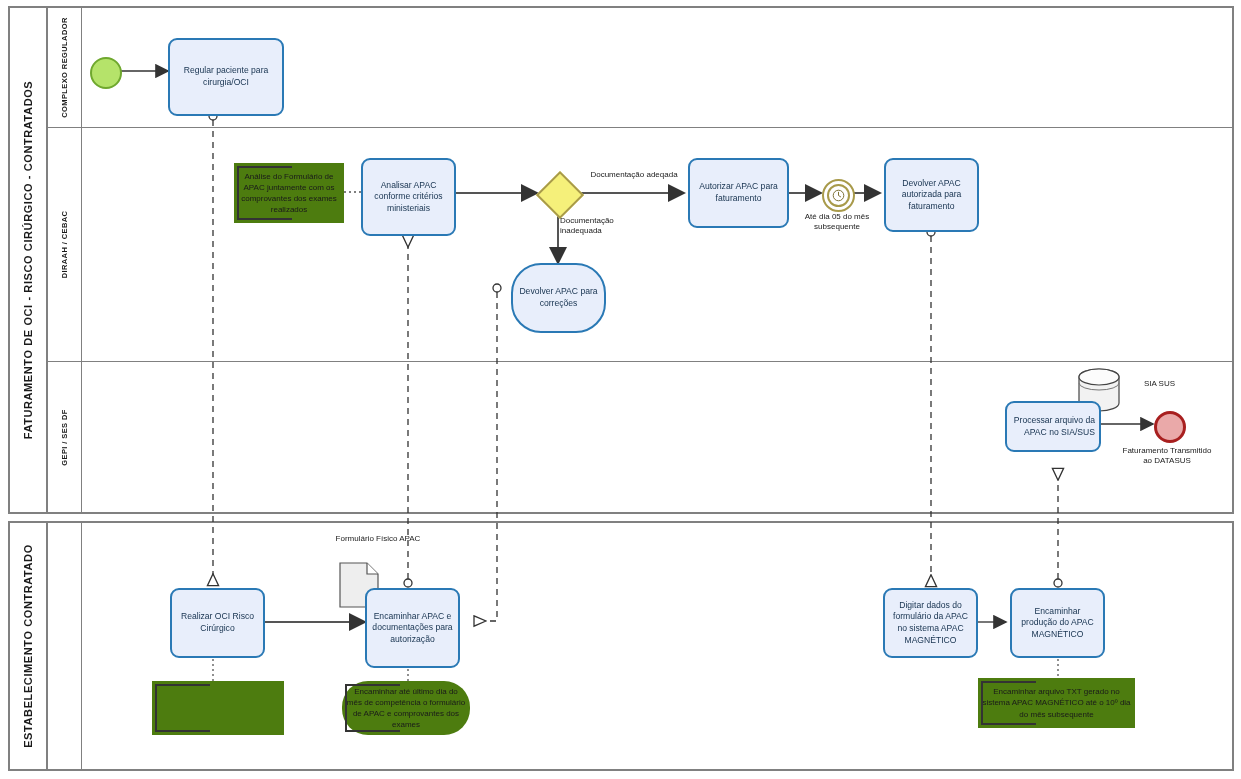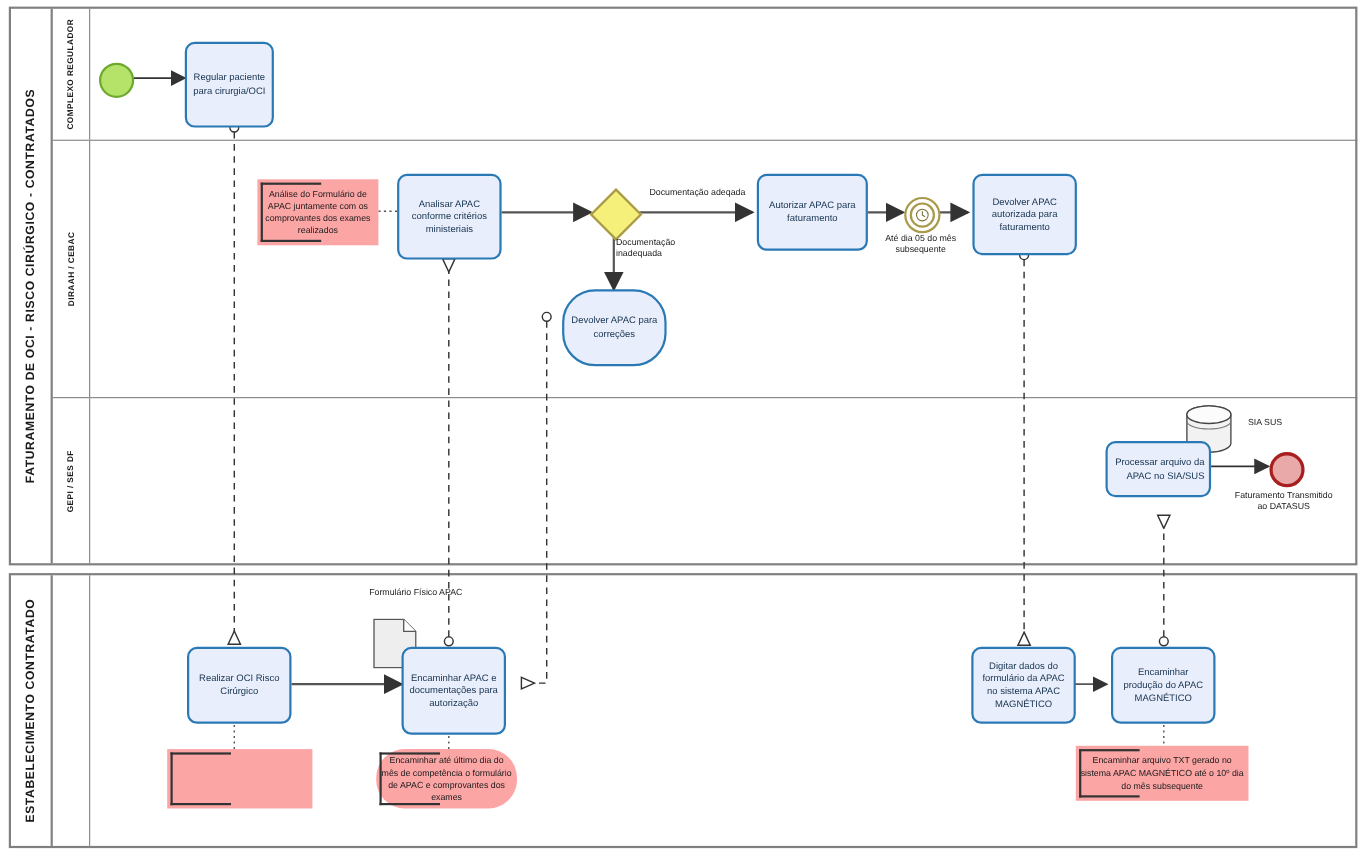--- a/index.html
+++ b/index.html
@@ -12,21 +12,21 @@
     color:#1a1a1a;letter-spacing:.6px;}
   .lane{position:absolute;left:38px;box-sizing:border-box;border-bottom:1px solid #808080;}
   .lane.last{border-bottom:none;}
   .lane-title{position:absolute;left:0;top:0;width:34px;height:100%;
     border-right:1px solid #808080;box-sizing:border-box;display:flex;align-items:center;justify-content:center;}
   .lane-title span{transform:rotate(-90deg);white-space:nowrap;font-size:7.5px;font-weight:bold;
     color:#1a1a1a;letter-spacing:.4px;}
   .task{position:absolute;box-sizing:border-box;background:#e8eefb;border:2px solid #2a79b5;
     border-radius:9px;display:flex;align-items:center;justify-content:center;text-align:center;
     font-size:8.6px;color:#16324f;line-height:1.35;padding:4px;}
-  .annot{position:absolute;box-sizing:border-box;background:#fca5a5;
+  .annot{position:absolute;box-sizing:border-box;background:#4d7c0f;
     display:flex;align-items:center;justify-content:center;text-align:center;
     font-size:8px;color:#1a1a1a;line-height:1.4;padding:4px;}
   .annot::before{content:"";position:absolute;left:3px;top:3px;width:55px;height:2px;background:#333;}
   .annot::after{content:"";position:absolute;left:3px;bottom:3px;width:55px;height:2px;background:#333;}
   .annot .abar{position:absolute;left:3px;top:3px;bottom:3px;width:2px;background:#333;}
   .start-ev{position:absolute;border-radius:50%;background:#b5e36a;border:2px solid #6fa82e;}
   .end-ev{position:absolute;border-radius:50%;background:#eaa9a9;border:3px solid #a81f1f;}
   .timer-ev{position:absolute;border-radius:50%;border:2px solid #a89a4a;background:#fff;}
   .timer-ev .inner{position:absolute;left:3px;top:3px;right:3px;bottom:3px;border-radius:50%;
     border:2px solid #a89a4a;display:flex;align-items:center;justify-content:center;}
@@ -126,21 +126,21 @@
 
     <line x1="213" y1="659" x2="213" y2="681" stroke="#555" stroke-width="1.3" stroke-dasharray="2,3"></line>
     <line x1="408" y1="659" x2="408" y2="681" stroke="#555" stroke-width="1.3" stroke-dasharray="2,3"></line>
     <line x1="1058" y1="659" x2="1058" y2="678" stroke="#555" stroke-width="1.3" stroke-dasharray="2,3"></line>
 
     <line x1="378" y1="589" x2="378" y2="598" stroke="#555" stroke-width="1.2"></line>
   </svg>
 
   <div class="start-ev" style="left:90px;top:57px;width:28px;height:28px;"></div>
 
-  <div class="task" style="left:168px;top:38px;width:81px;height:78px;text-align:center;">
+  <div class="task" style="left:168px;top:38px;width:116px;height:78px;text-align:center;">
     <span>Regular paciente para cirurgia/OCI</span>
   </div>
 
   <div class="annot" style="left:234px;top:163px;width:110px;height:60px;">
     <div class="abar"></div>
     <span>Análise do Formulário de APAC juntamente com os comprovantes dos exames realizados</span>
   </div>
 
   <div class="task" style="left:361px;top:158px;width:95px;height:78px;">
     <span>Analisar APAC conforme critérios ministeriais</span>
@@ -181,21 +181,21 @@
     <span>Devolver APAC autorizada para faturamento</span>
   </div>
 
   <div class="db-icon" style="left:1075px;top:368px;width:48px;height:44px;">
     <svg width="48" height="44" viewBox="0 0 48 44">
       <path d="M4,9 a20,8 0 0,1 40,0 L44,35 a20,8 0 0,1 -40,0 Z" fill="#f2f2f2" stroke="#444" stroke-width="1.2"></path>
       <ellipse cx="24" cy="9" rx="20" ry="8" fill="#fcfcfc" stroke="#444" stroke-width="1.2"></ellipse>
       <path d="M4,15 a20,7 0 0,0 40,0" fill="none" stroke="#777" stroke-width="1"></path>
     </svg>
   </div>
-  <div class="lbl" style="left:1125px;top:379px;width:50px;text-align:center;">
+  <div class="lbl" style="left:1125px;top:379px;width:50px;text-align:right;">
     <span>SIA SUS</span>
   </div>
 
   <div class="task" style="left:1005px;top:401px;width:96px;height:51px;text-align:right;">
     <span>Processar arquivo da APAC no SIA/SUS</span>
   </div>
 
   <div class="end-ev" style="left:1154px;top:411px;width:26px;height:26px;"></div>
   <div class="lbl" style="left:1117px;top:446px;width:100px;">
     <span>Faturamento Transmitido ao DATASUS</span>

